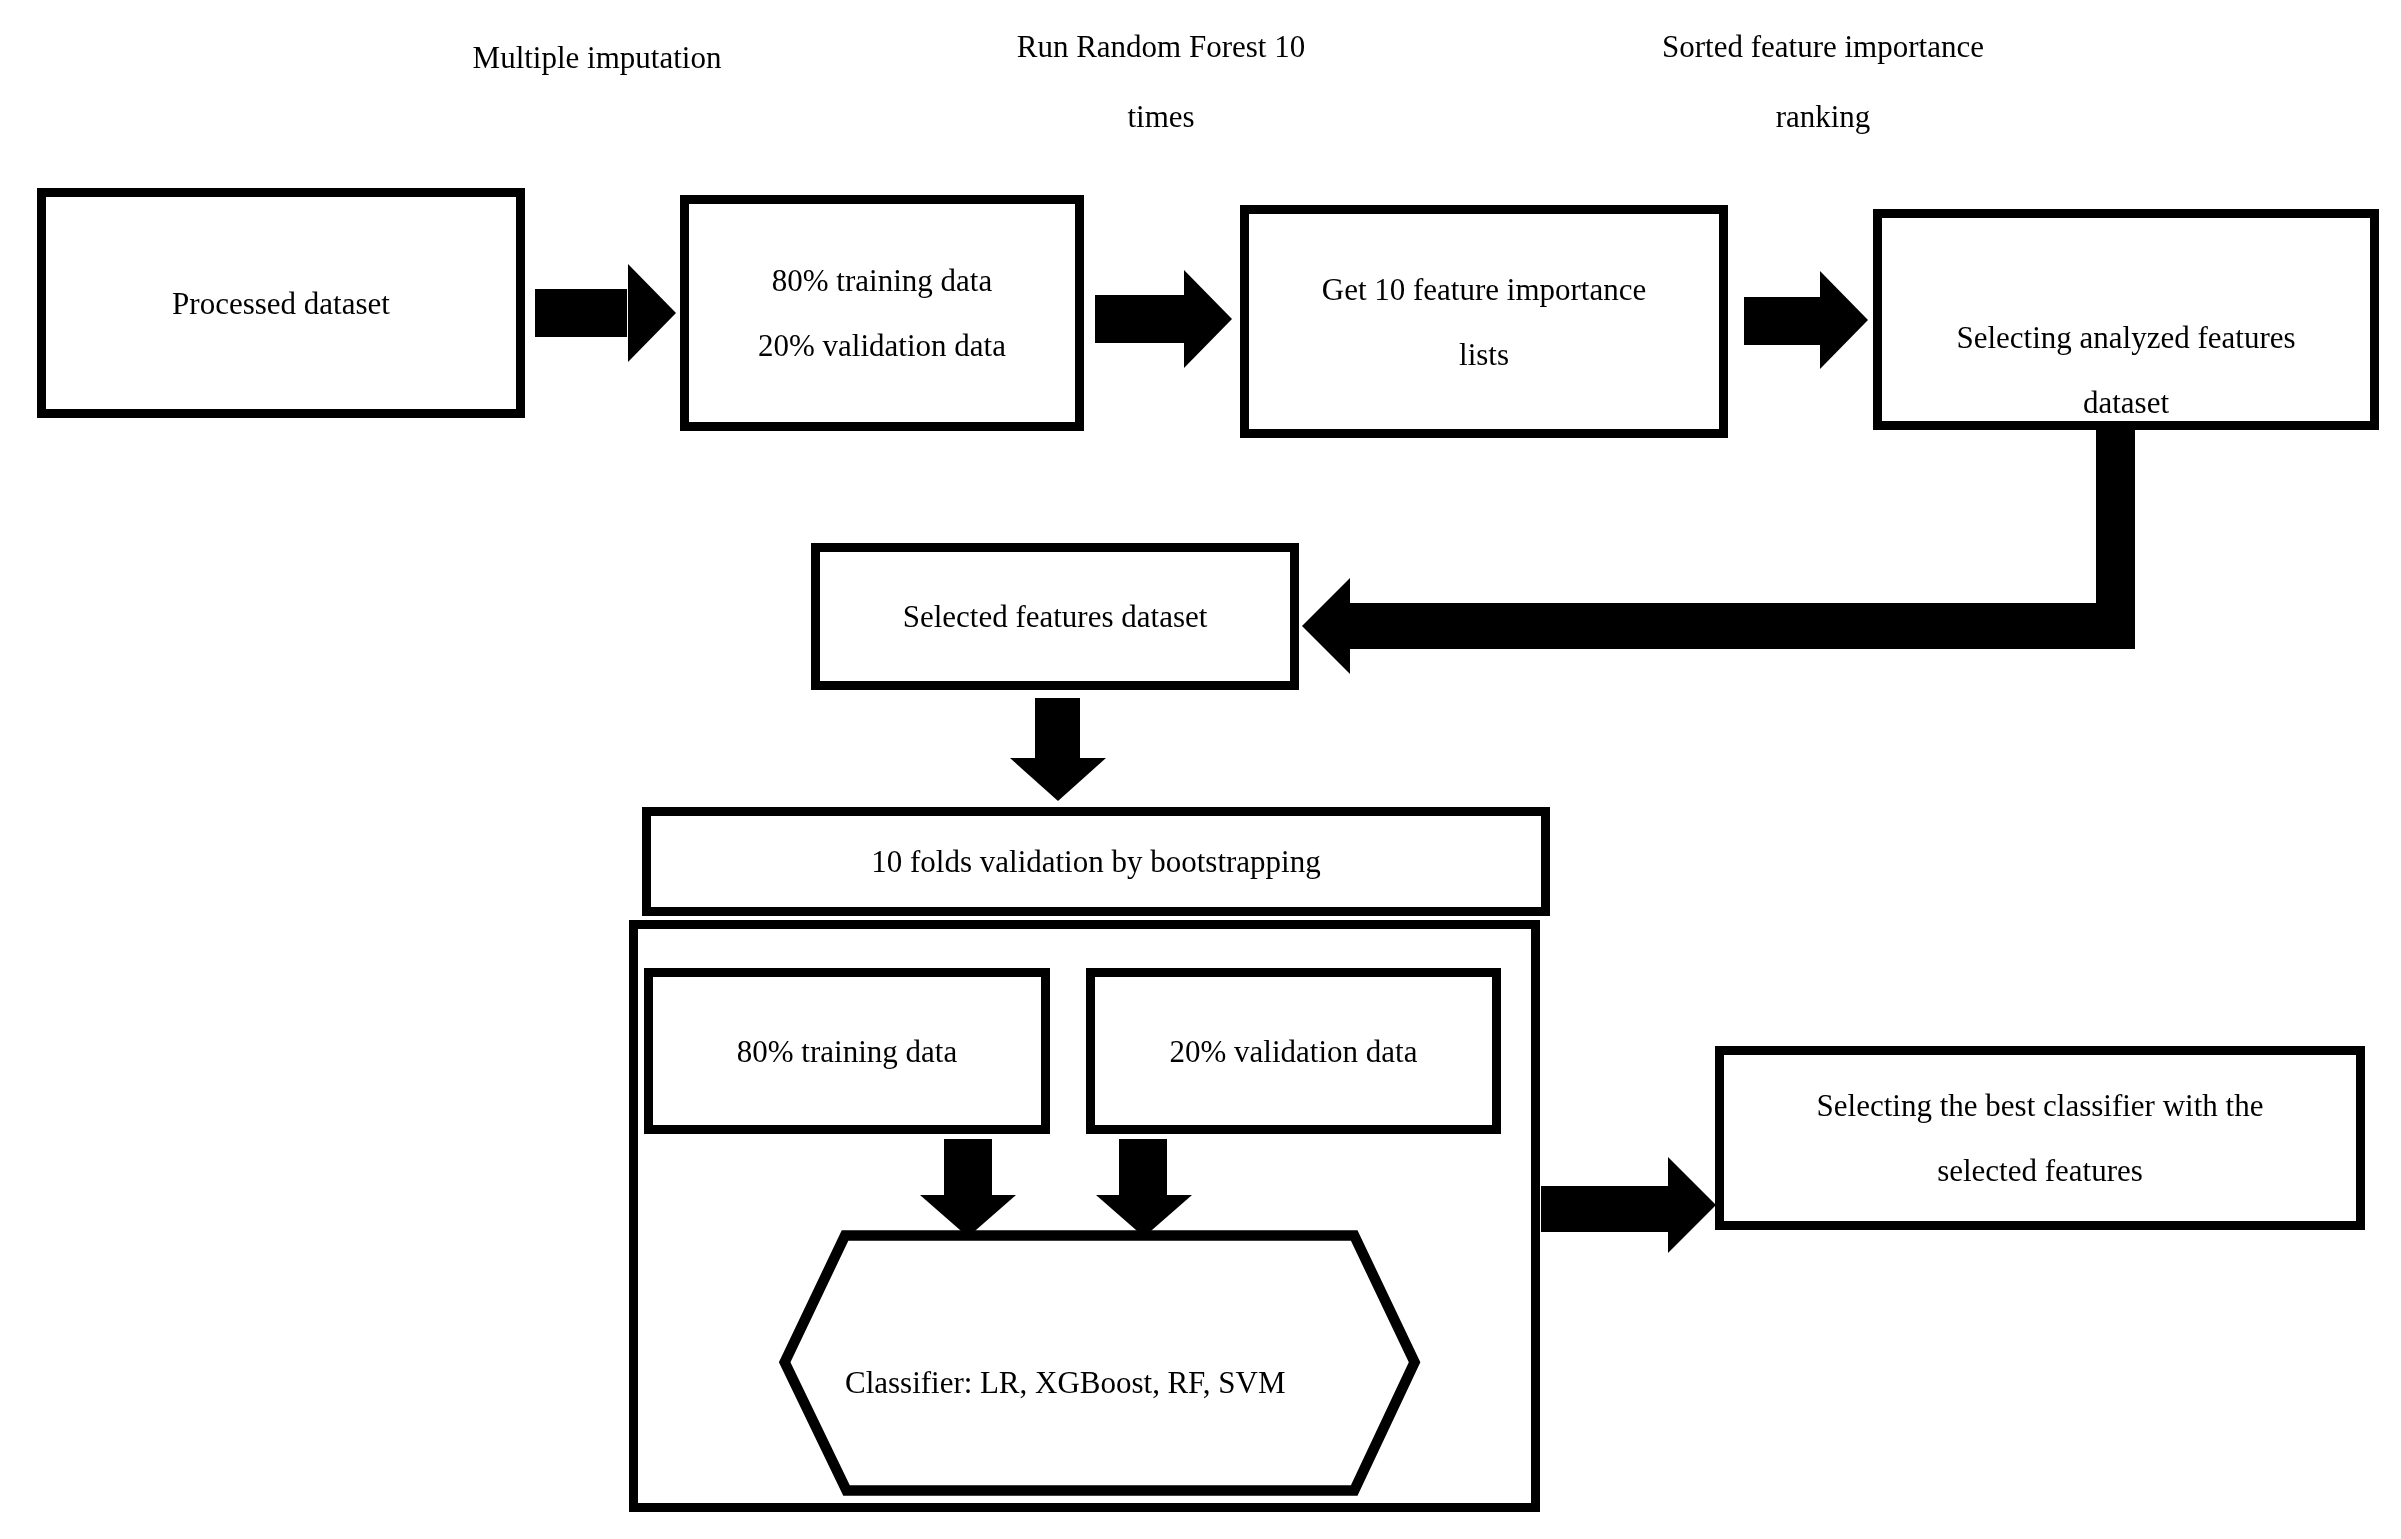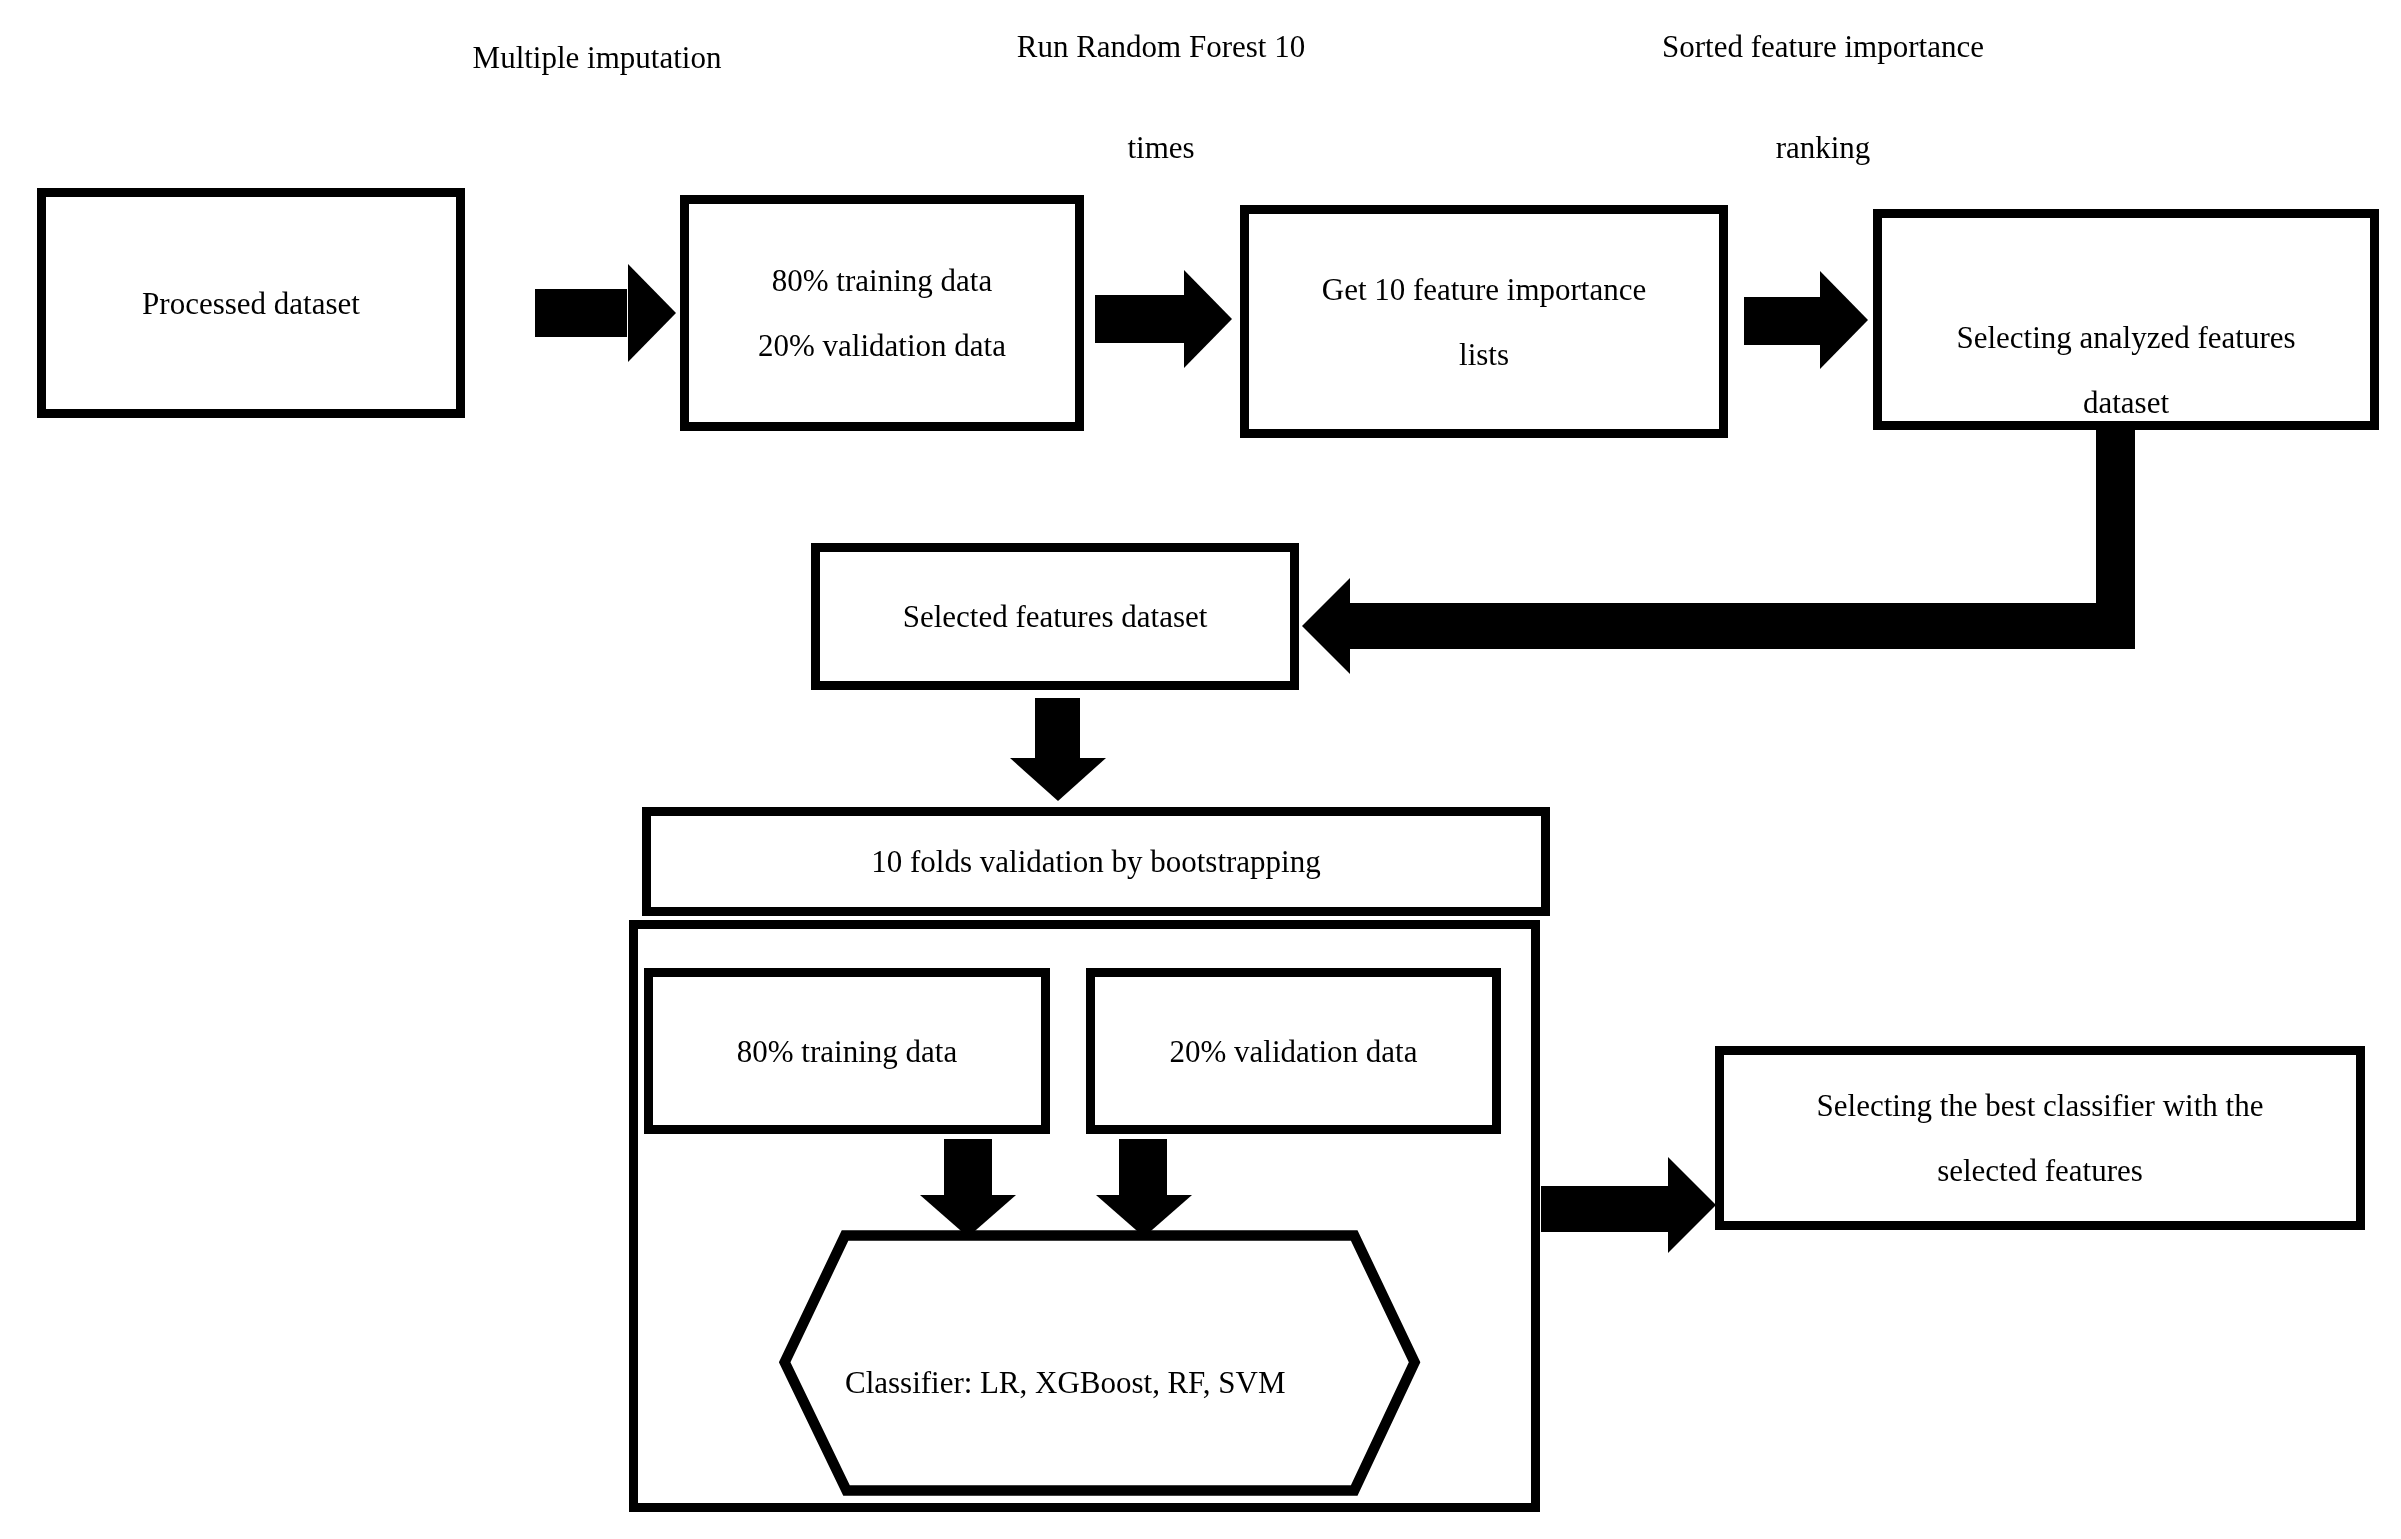--- a/index.html
+++ b/index.html
@@ -36,21 +36,21 @@
   .gap-lg { gap: 28px; }
   .gap-sm { gap: 7.5px; }
   .label {
     position: absolute;
     display: flex;
     flex-direction: column;
     align-items: center;
     text-align: center;
     justify-content: flex-end;
   }
-  .label.two-line { gap: 64px; }
+  .label.two-line { gap: 33px; }
   .shaft {
     position: absolute;
     background: #000000;
   }
   .head {
     position: absolute;
     width: 0;
     height: 0;
   }
   .head-right {
@@ -96,21 +96,21 @@
   <div class="label two-line" style="left:900px; top:28px; width:522px;">
     <span class="txt">Run Random Forest 10</span>
     <span class="txt">times</span>
   </div>
 
   <div class="label two-line" style="left:1562px; top:28px; width:522px;">
     <span class="txt">Sorted feature importance</span>
     <span class="txt">ranking</span>
   </div>
 
-  <div class="box" style="left:37px; top:188px; width:428px; height:230px;">
+  <div class="box" style="left:37px; top:188px; width:488px; height:230px;">
     <span class="txt">Processed dataset</span>
   </div>
 
   <div class="shaft" style="left:535px; top:289px; width:92px; height:48px;"></div>
   <div class="head head-right" style="left:628px; top:264px;"></div>
 
   <div class="box gap-lg" style="left:680px; top:195px; width:404px; height:236px;">
     <span class="txt">80% training data</span>
     <span class="txt">20% validation data</span>
   </div>

